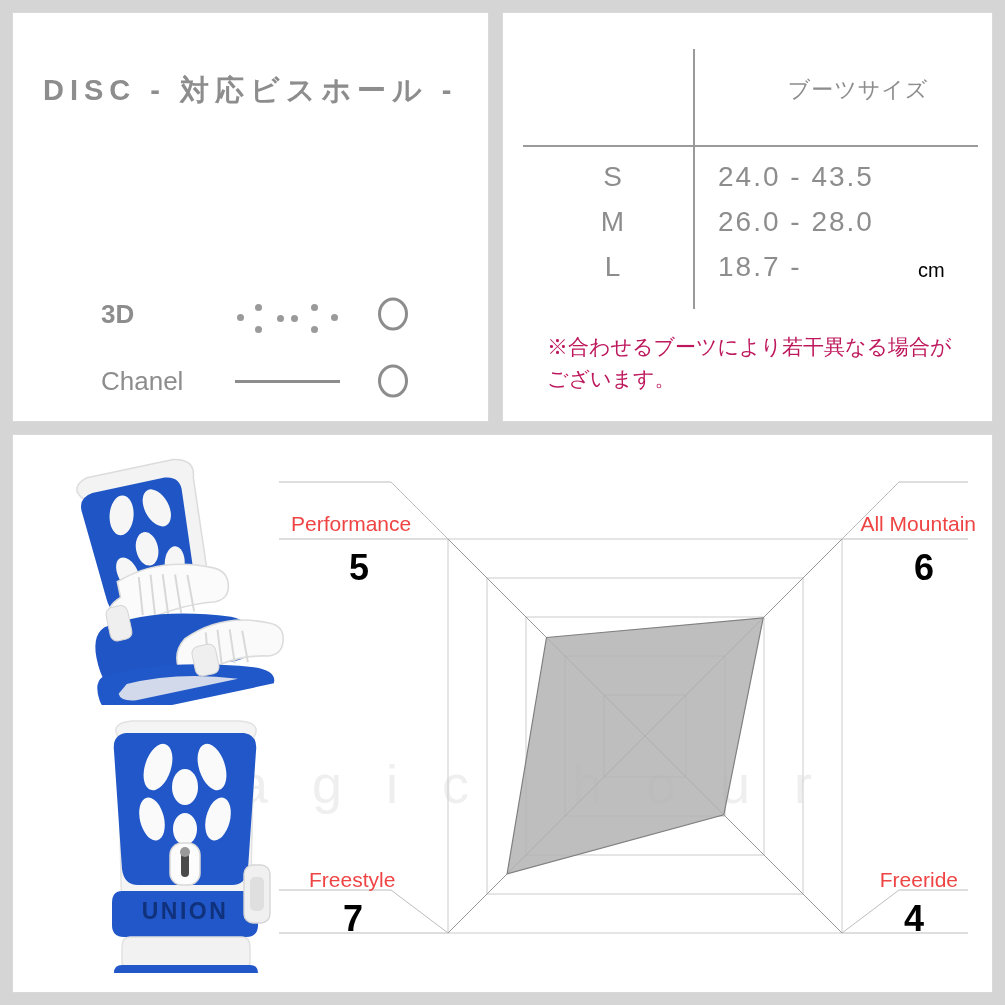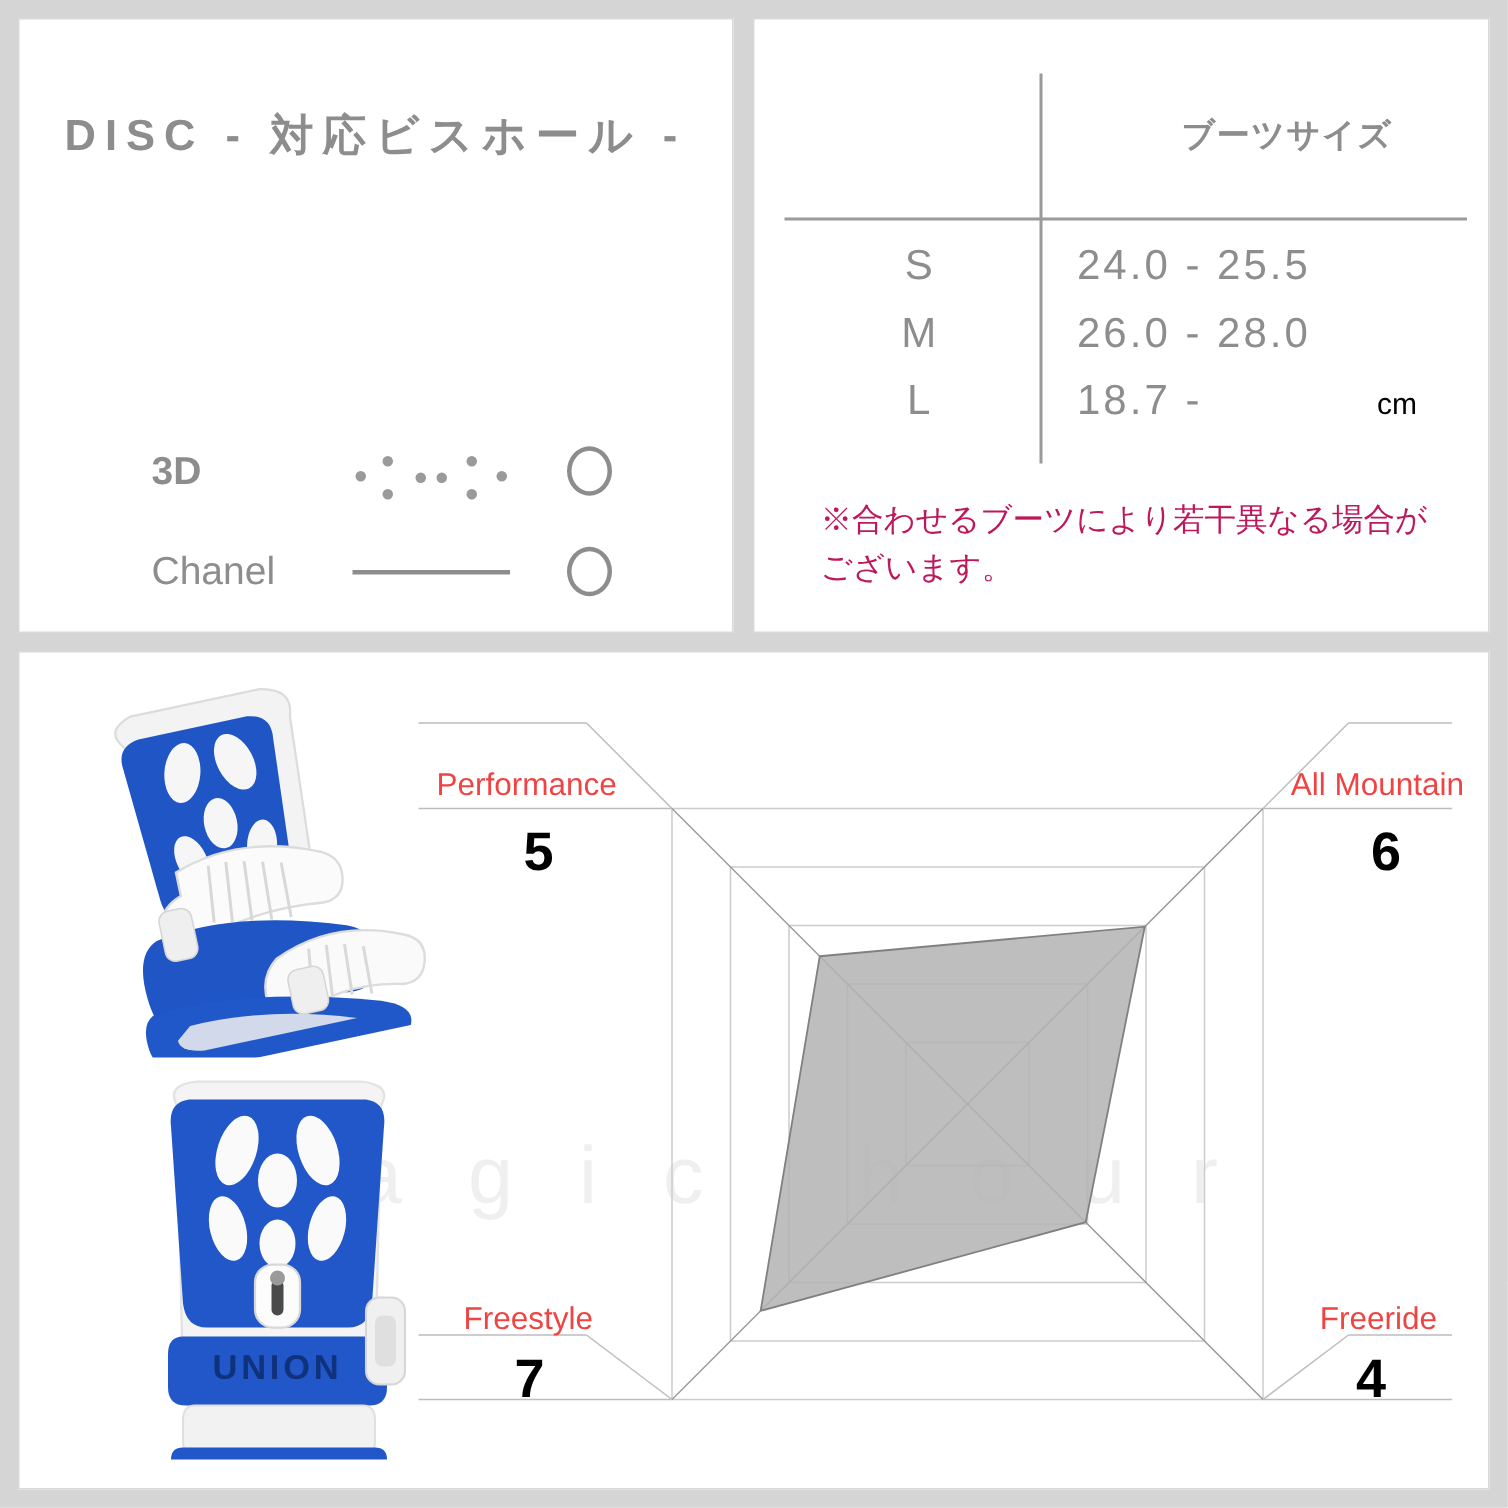--- a/index.html
+++ b/index.html
@@ -95,21 +95,21 @@
   
   .size-head {
     position: absolute;
     font-size: 22px;
     color: #8d8d8d;
     line-height: 1.35;
     text-align: center;
     letter-spacing: 1px;
   }
   #size-head-binding { left: 18px; top: 44px; width: 180px; }
-  #size-head-boot    { left: 225px; top: 62px; width: 260px; font-weight: bold; }
+  #size-head-boot    { left: 225px; top: 62px; width: 260px; }
   .size-vline {
     position: absolute;
     left: 190px;
     top: 36px;
     width: 2px;
     height: 260px;
     background: #9a9a9a;
   }
   .size-hline {
     position: absolute;
@@ -237,21 +237,21 @@
   </div>
 
   <div class="panel" id="panel-size">
     <div class="size-head" id="size-head-boot">ブーツサイズ</div>
 
     <div class="size-vline"></div>
     <div class="size-hline"></div>
 
     <div class="size-row" style="top:148px">
       <span class="size-key">S</span>
-      <span class="size-val">24.0 - 25.5</span>
+      <span class="size-val">24.0 - 43.5</span>
     </div>
     <div class="size-row" style="top:193px">
       <span class="size-key">M</span>
       <span class="size-val">26.0 - 28.0</span>
     </div>
     <div class="size-row" style="top:238px">
       <span class="size-key">L</span>
       <span class="size-val">18.7 -</span>
       <span class="size-unit">cm</span>
     </div>

